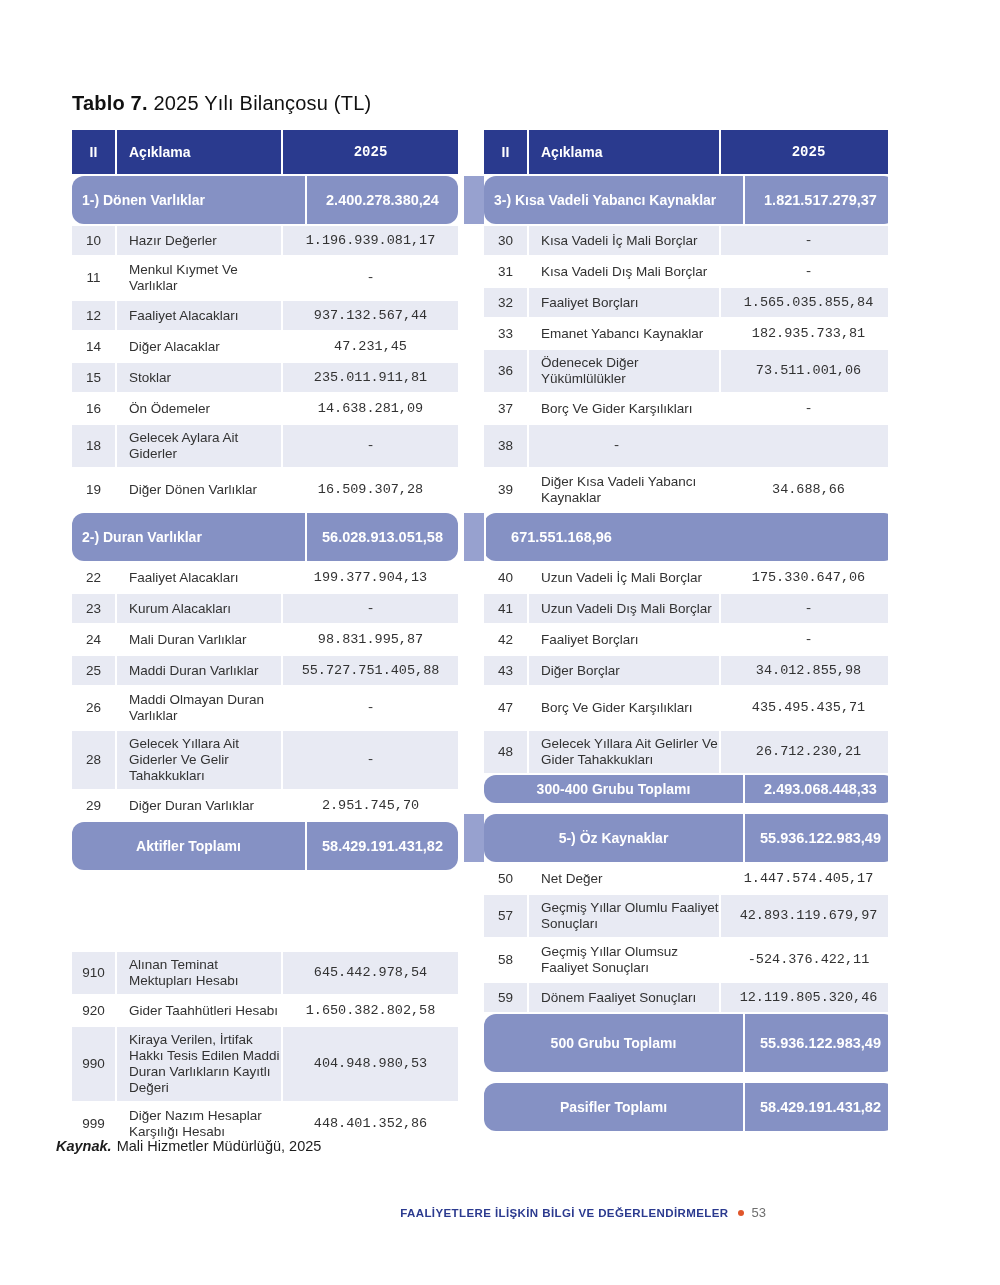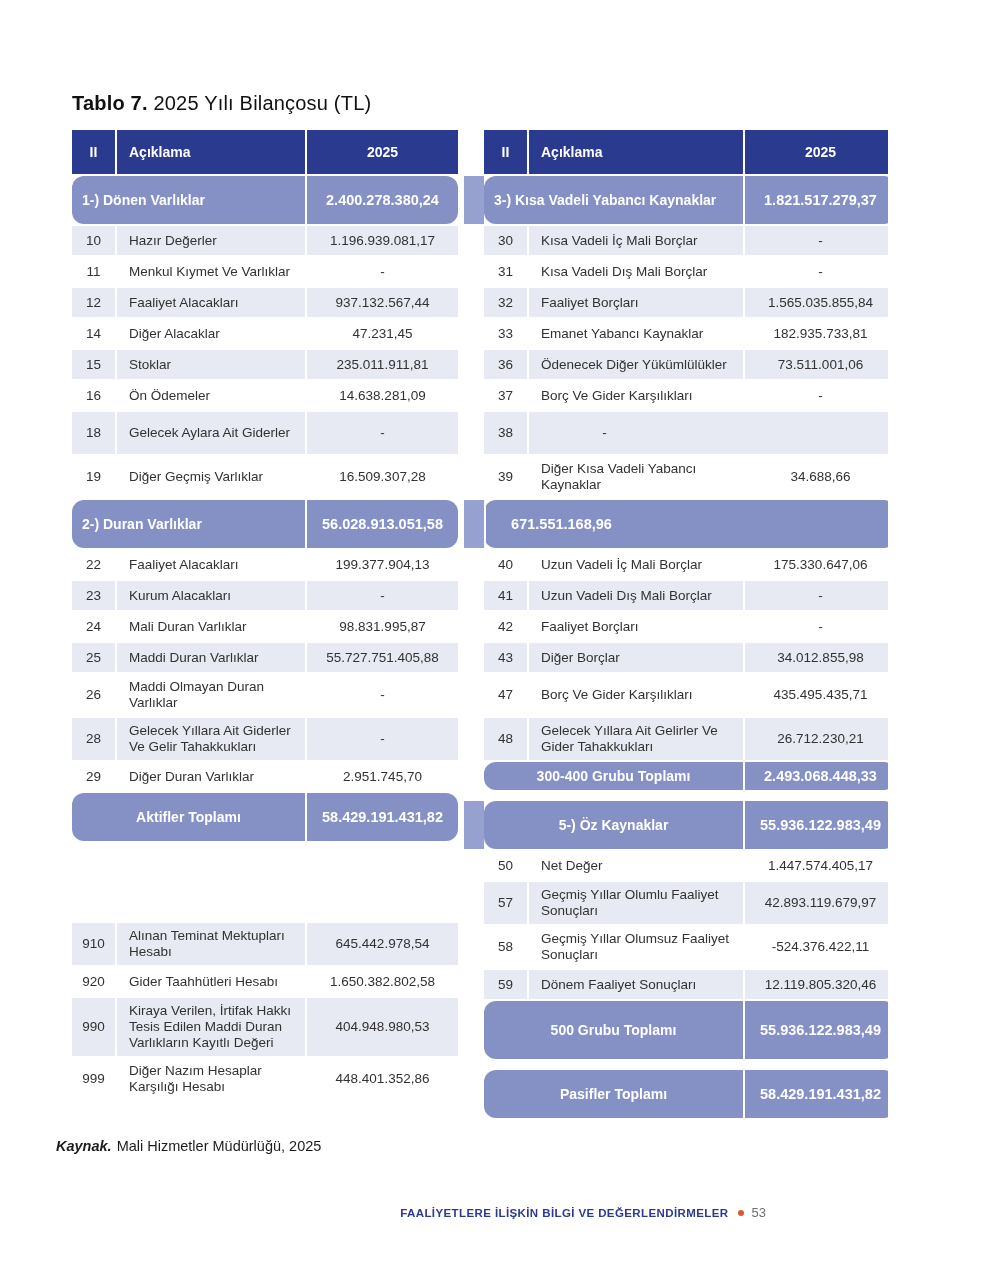--- a/index.html
+++ b/index.html
@@ -17,21 +17,21 @@
   .tbl-right{width:412px;}
 
   
   .trow{display:flex;align-items:stretch;min-height:29px;margin-bottom:2px;
         font-size:13.5px;line-height:16px;color:#323232;background:#fff;}
   .trow.shaded{background:var(--row_shaded,#e8eaf3);}
   .trow.tall{min-height:42px;}
   .c-code{width:43px;display:flex;align-items:center;justify-content:center;text-align:center;border-radius:10px;}
   .c-desc{flex:1;display:flex;align-items:center;padding:5px 0 5px 12px;border-left:2px solid #fff;}
   .c-val{width:143px;display:flex;align-items:center;justify-content:center;text-align:center;
-         border-left:2px solid #fff;padding:5px 4px;}
+         border-left:2px solid #fff;padding:5px 16px;font-family:Liberation Mono, monospace;}
 
   
   .thead{background:var(--header_navy,#2a3a8e);color:#fff;font-weight:700;min-height:44px;font-size:14px;}
   .thead .c-desc,.thead .c-val{border-left:2px solid #fff;}
 
   
   .band{display:flex;align-items:stretch;background:var(--band_periwinkle,#8591c4);color:#fff;
         font-weight:700;min-height:48px;margin-bottom:2px;position:relative;font-size:14px;border-radius:12px;}
   .band + .band{margin-top:9px;}
   .band .b-label{flex:1;display:flex;align-items:center;padding:5px 8px 5px 10px;}
@@ -106,21 +106,21 @@
           <div class="c-desc">Ön Ödemeler</div>
           <div class="c-val">14.638.281,09</div>
         </div>
         <div class="trow shaded tall">
           <div class="c-code">18</div>
           <div class="c-desc">Gelecek Aylara Ait Giderler</div>
           <div class="c-val">-</div>
         </div>
         <div class="trow tall">
           <div class="c-code">19</div>
-          <div class="c-desc">Diğer Geçmiş Varlıklar</div>
+          <div class="c-desc">Diğer Dönen Varlıklar</div>
           <div class="c-val">16.509.307,28</div>
         </div>
         <div class="band">
           <div class="b-label">2-) Duran Varlıklar</div>
           <div class="b-value">56.028.913.051,58</div>
         </div>
         <div class="trow">
           <div class="c-code">22</div>
           <div class="c-desc">Faaliyet Alacakları</div>
           <div class="c-val">199.377.904,13</div>

